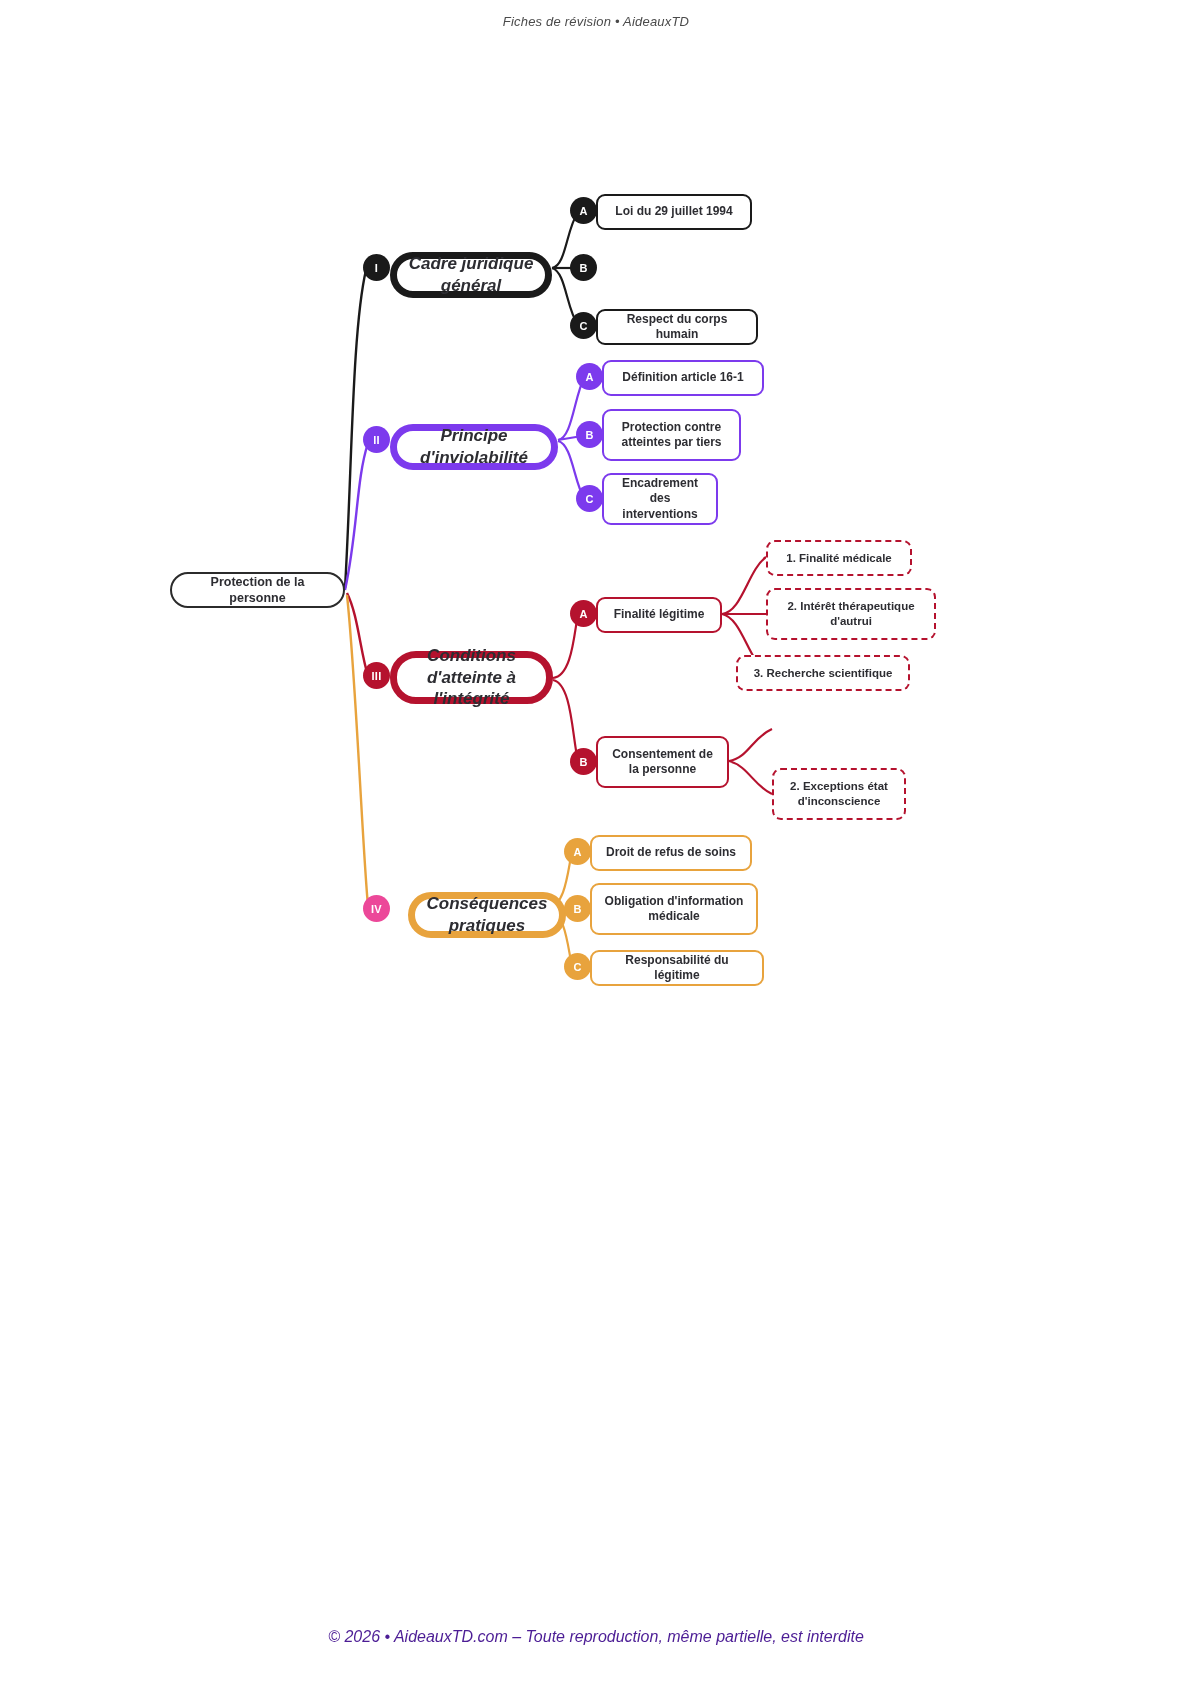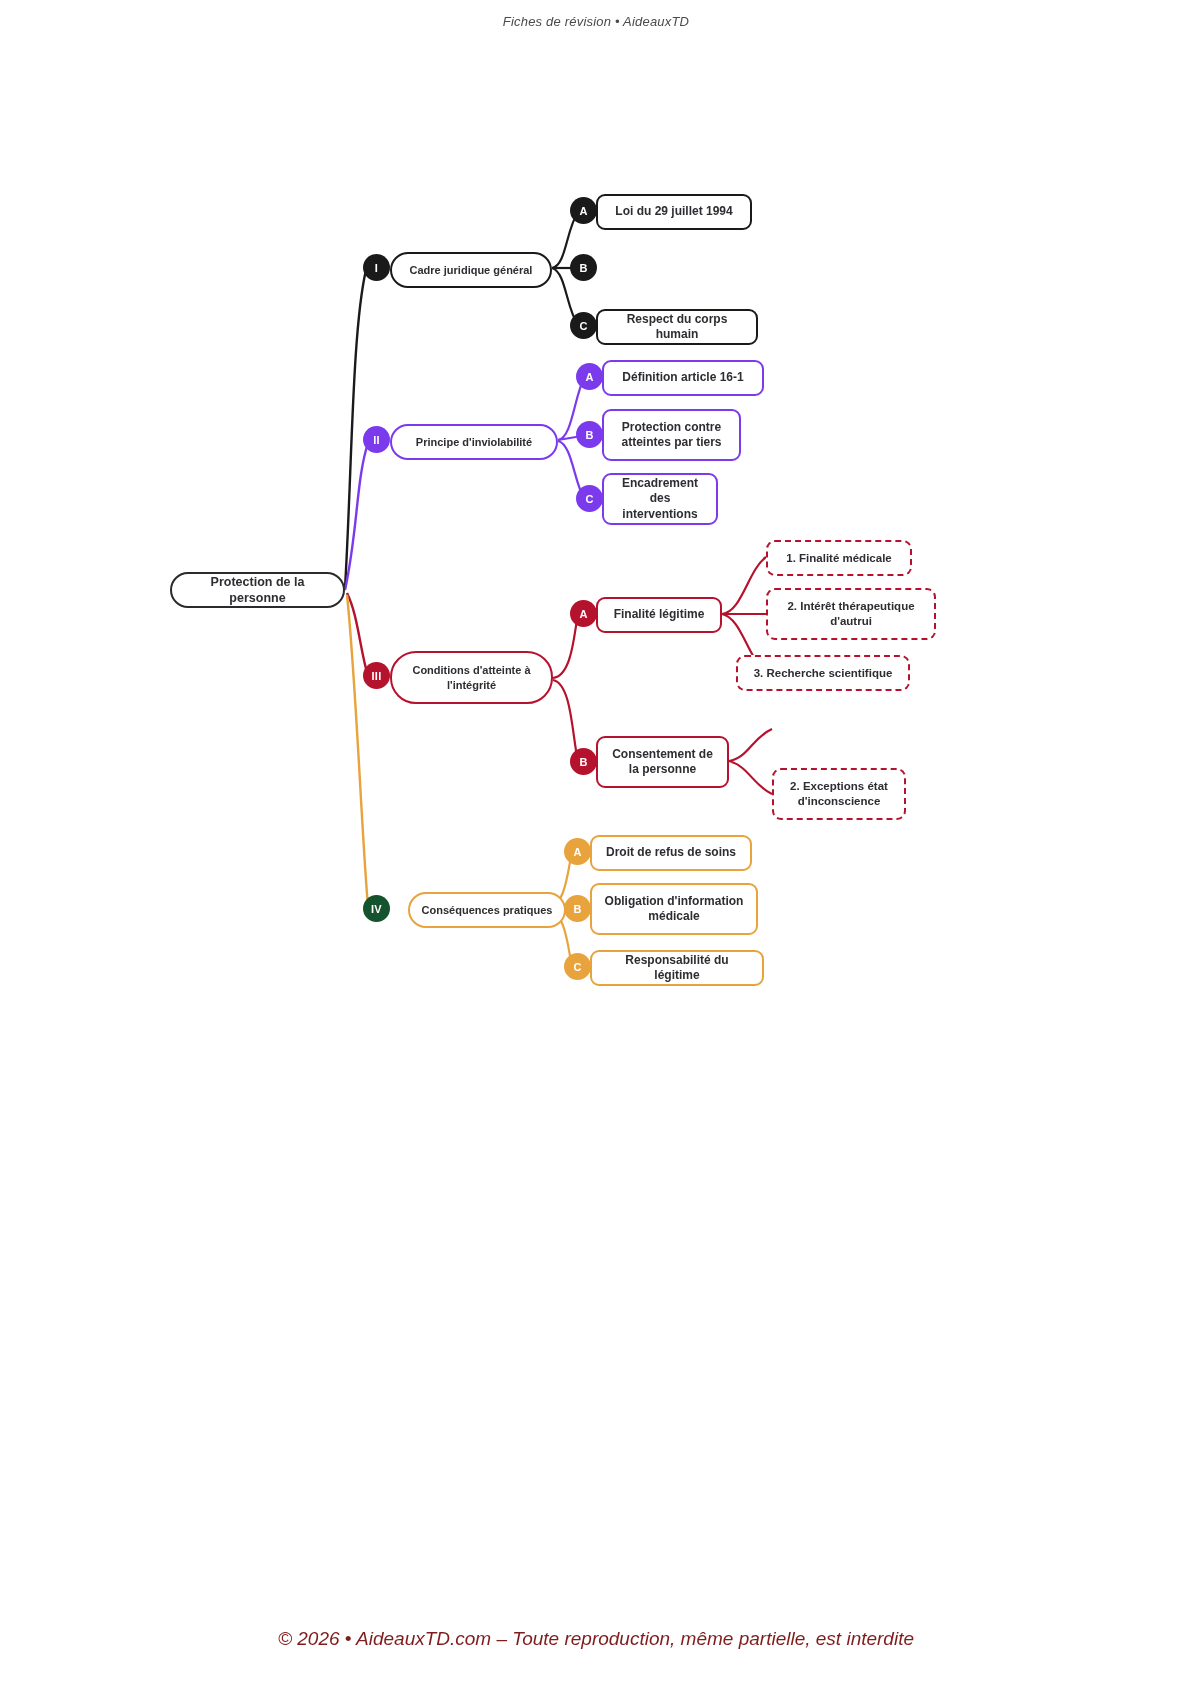--- a/index.html
+++ b/index.html
@@ -14,23 +14,23 @@
     position:absolute;top:14px;left:0;width:1192px;
     text-align:center;
     font-size:13px;
     font-style:italic;
     color:#4a4a4a;
     letter-spacing:.2px;
   }
   #page-footer{
     position:absolute;top:1628px;left:0;width:1192px;
     text-align:center;
-    font-size:19px;
+    font-size:16px;
     font-style:italic;
-    color:#7f1d1d;
+    color:#4c1d95;
   }
   #canvas{
     position:absolute;top:0;left:0;width:1192px;height:1684px;
   }
   svg#edges{
     position:absolute;top:0;left:0;width:1192px;height:1684px;
     pointer-events:none;
   }
   .node{
     position:absolute;
@@ -42,23 +42,24 @@
     font-weight:bold;
     line-height:1.28;
     padding:16px 10px;
   }
   .n-root{
     border:2.5px solid #2b2b2b;
     border-radius:40px;
     font-size:12.5px;
   }
   .n-l1{
-    border:2px solid #d946ef;
+    border:7px solid #d946ef;
     border-radius:26px;
-    font-size:11px;
+    font-size:17px;
+    font-style:italic;
   }
   .n-l2{
     border:2px solid #2b2b2b;
     border-radius:9px;
     font-size:12px;
   }
   .n-l3{
     border:2px dashed #B5122E;
     border-radius:9px;
     font-size:11.5px;
@@ -197,21 +198,21 @@
     <span>B</span>
   </div>
   <div class="node n-l2" style="left:596px;top:736px;width:133px;height:52px;border-color:#B5122E;">
     <span>Consentement de la personne</span>
   </div>
 
   <div class="node n-l3" style="left:772px;top:768px;width:134px;height:52px;">
     <span>2. Exceptions état d'inconscience</span>
   </div>
 
-  <div class="badge" style="left:363px;top:895px;background:#14532d;">
+  <div class="badge" style="left:363px;top:895px;background:#ec4899;">
     <span class="small">IV</span>
   </div>
   <div class="node n-l1" style="left:408px;top:892px;width:158px;height:36px;border-color:#E8A33D;">
     <span>Conséquences pratiques</span>
   </div>
 
   <div class="badge" style="left:564px;top:838px;background:#E8A33D;">
     <span>A</span>
   </div>
   <div class="node n-l2" style="left:590px;top:835px;width:162px;height:33px;border-color:#E8A33D;">

